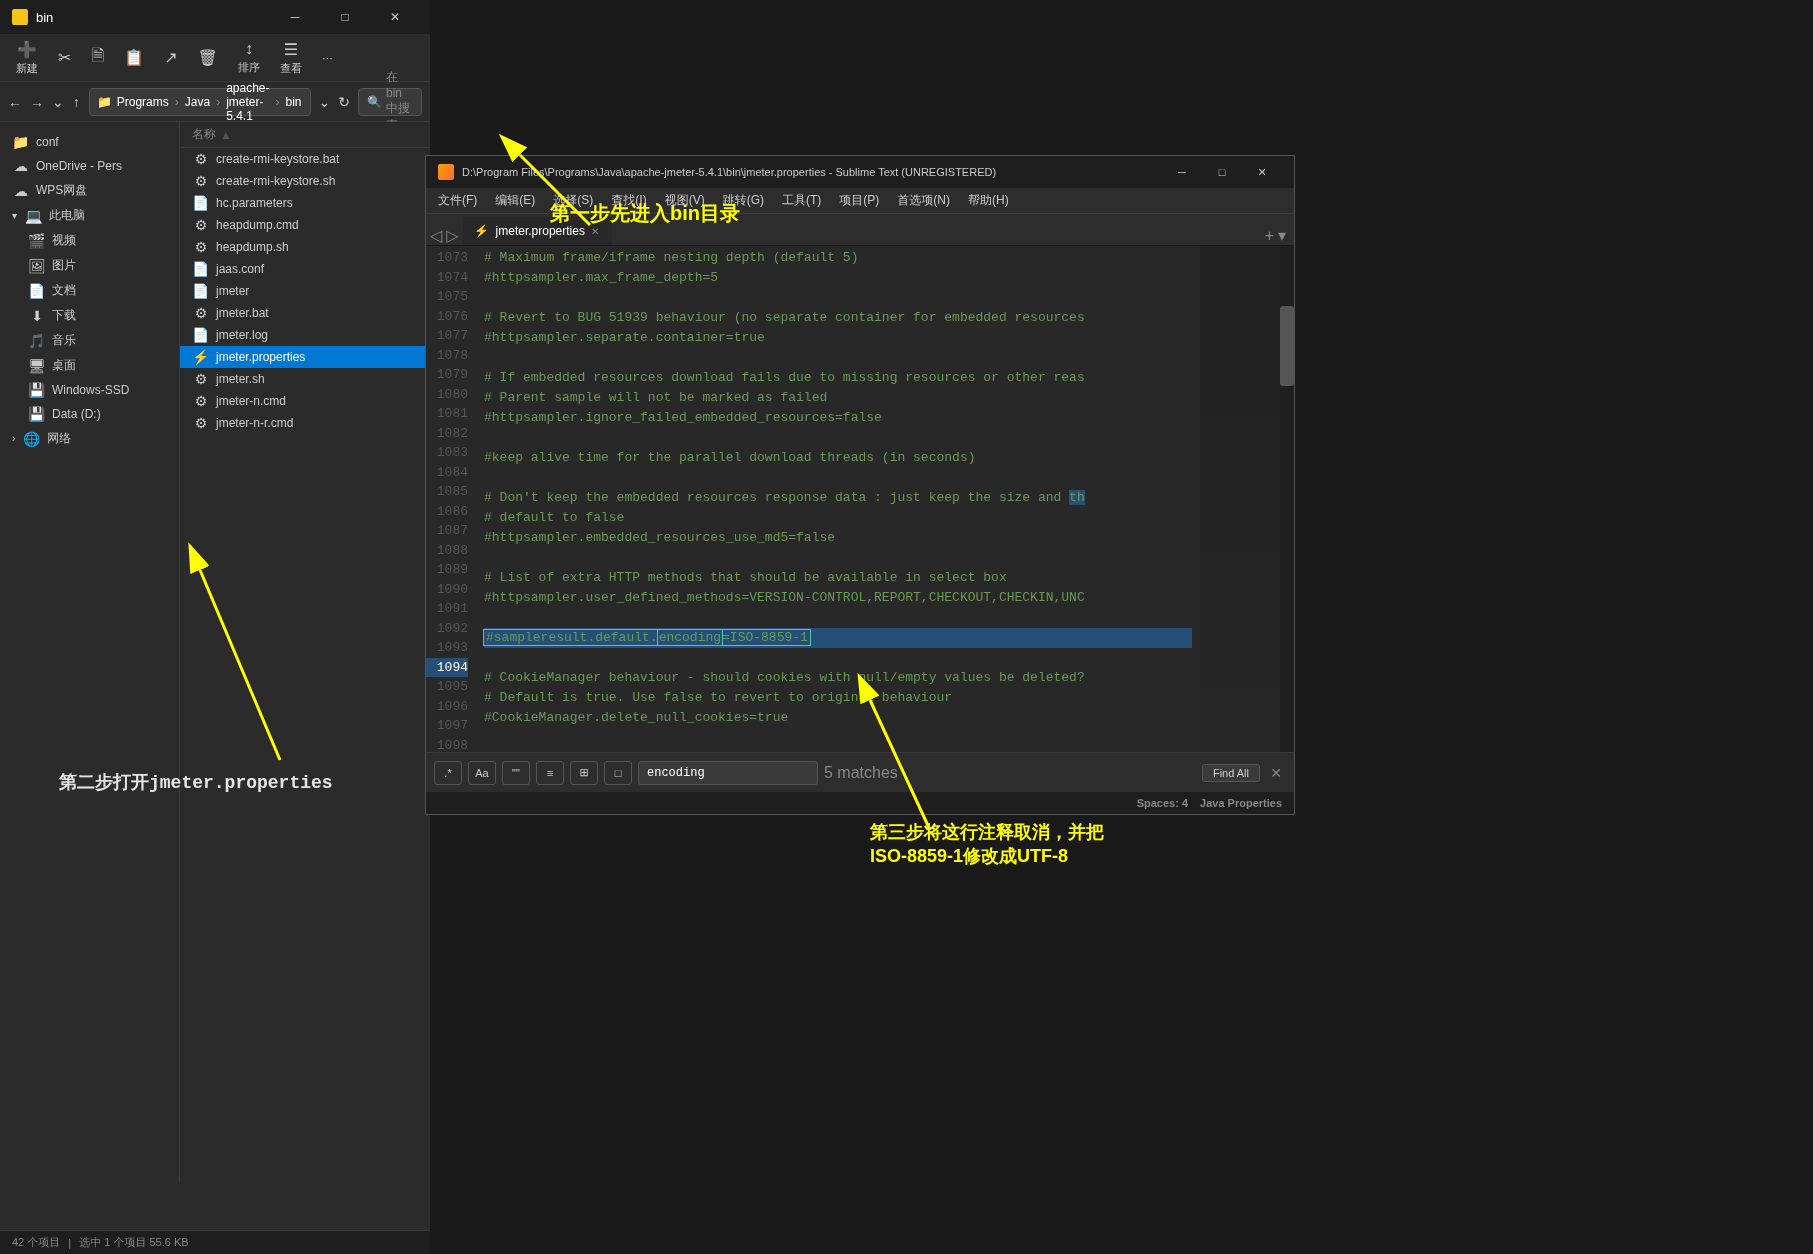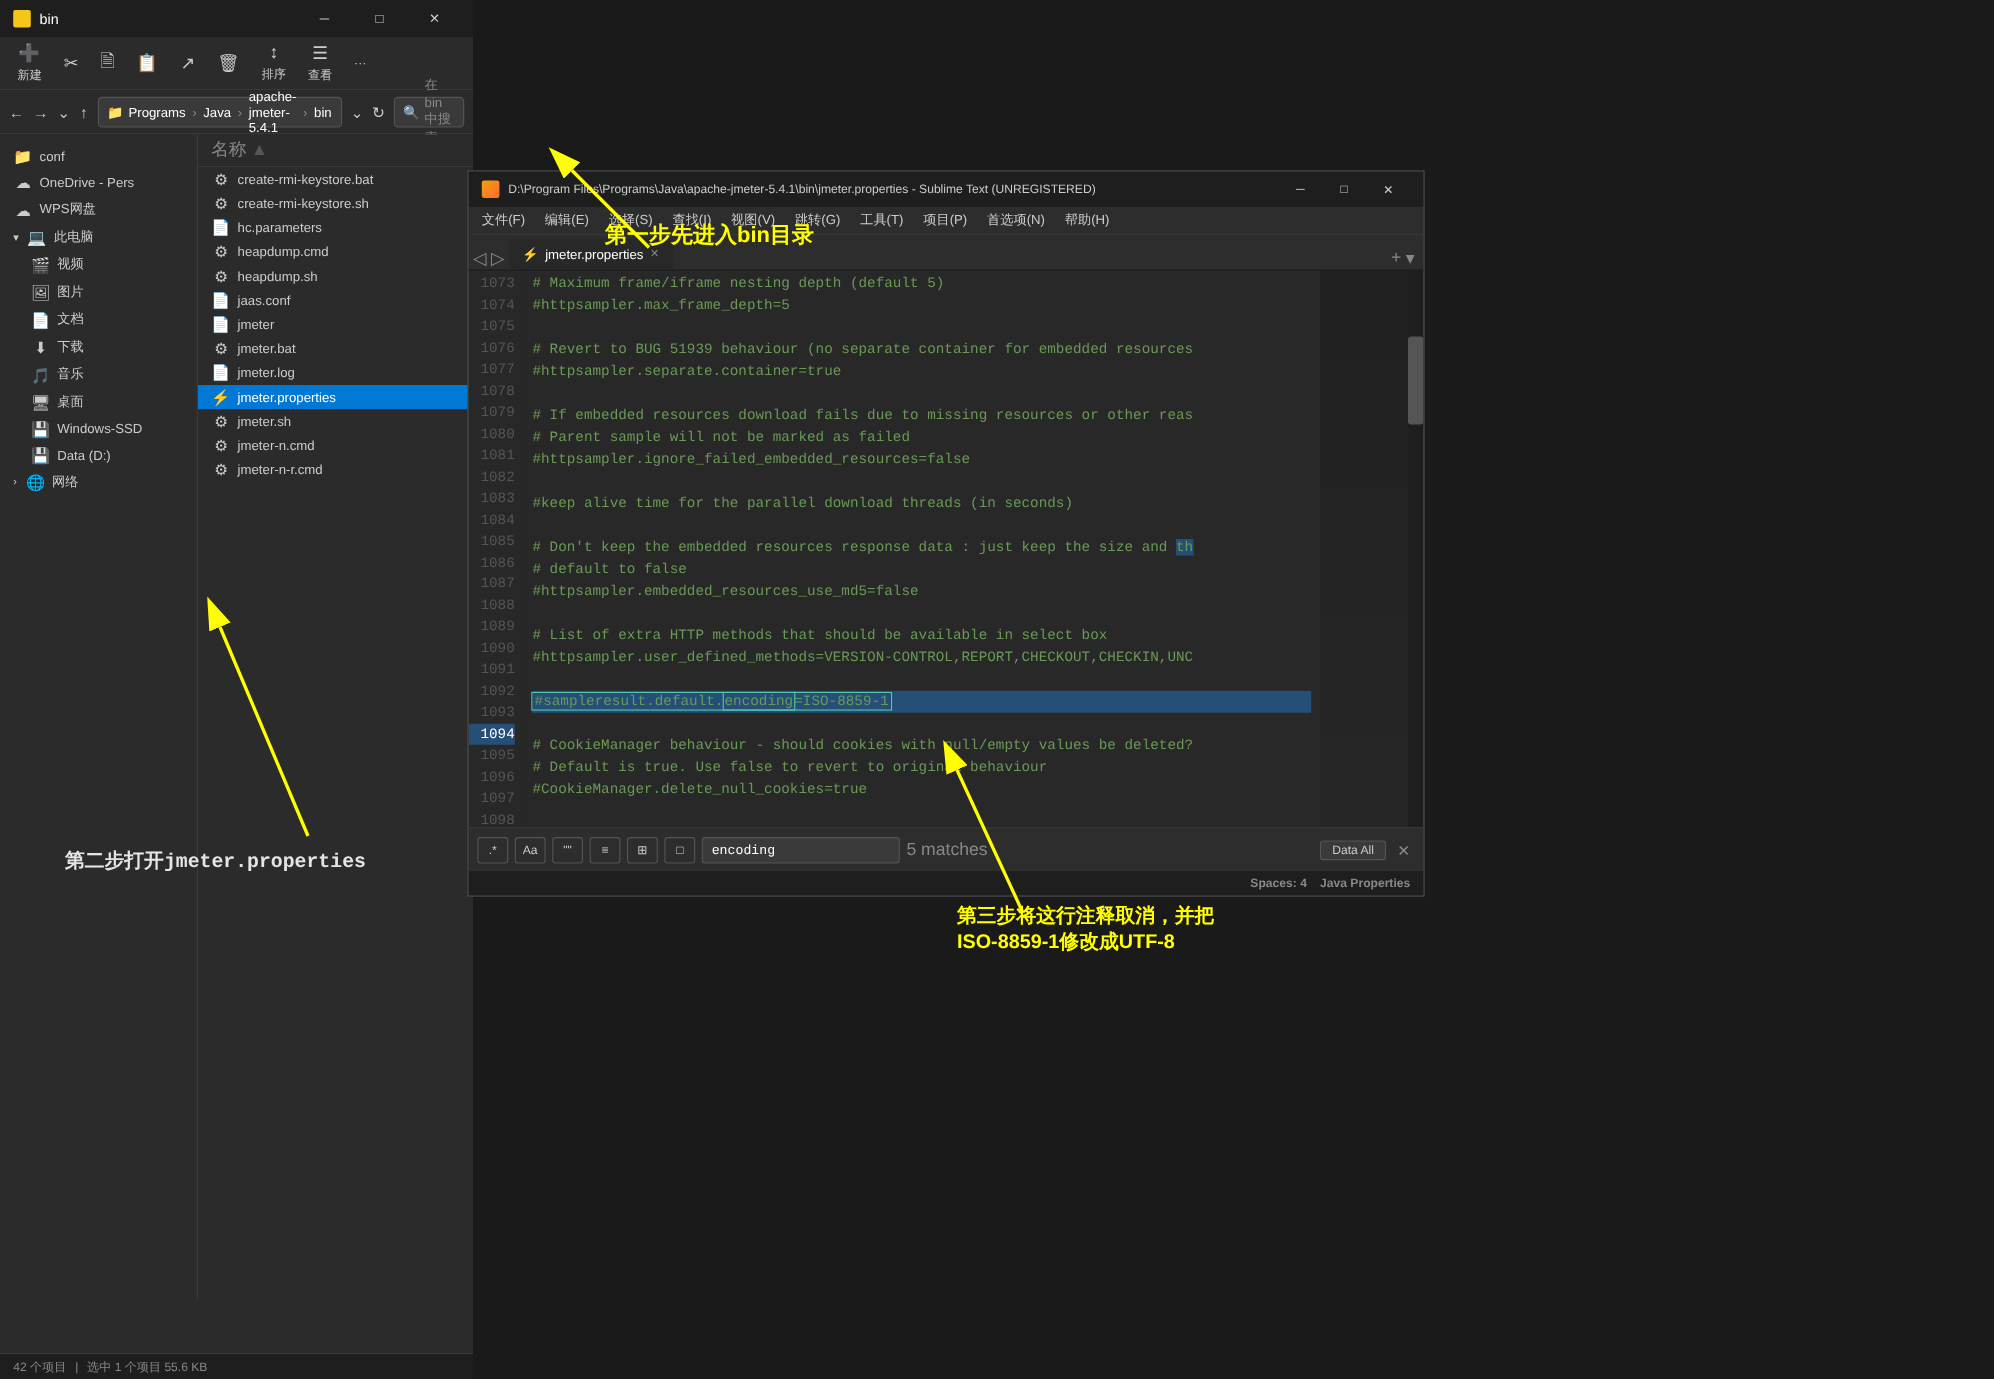--- a/index.html
+++ b/index.html
@@ -169,21 +169,21 @@
       background: #2b2b2b;
       overflow-y: auto;
     }
 
     .file-list-header {
       display: flex;
       align-items: flex-end;
       padding: 4px 12px;
       border-bottom: 1px solid #3a3a3a;
       color: #888;
-      font-size: 16px;
+      font-size: 12px;
     }
 
     .file-item {
       display: flex;
       align-items: center;
       padding: 3px 12px;
       gap: 6px;
       cursor: pointer;
       color: #ccc;
       font-size: 12px;
@@ -757,21 +757,21 @@
 
   <div class="editor-findbar">
     <div class="find-option">.*</div>
     <div class="find-option">Aa</div>
     <div class="find-option">""</div>
     <div class="find-option">≡</div>
     <div class="find-option">⊞</div>
     <div class="find-option">□</div>
     <input class="find-input" value="encoding" type="text" style="">
     <span class="find-matches">5 matches</span>
-    <button class="find-all-btn">Data All</button>
+    <button class="find-all-btn">Find All</button>
     <span class="find-close">✕</span>
   </div>
 
   <div class="editor-statusbar">
     <span>Spaces: 4</span>
     <span>Java Properties</span>
   </div>
 </div>
 
 <svg class="arrows-overlay">

